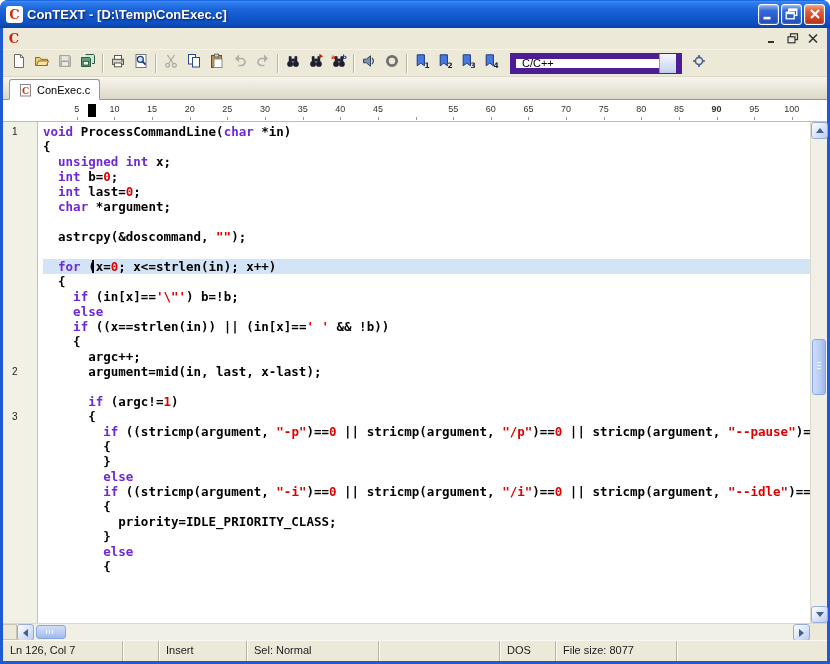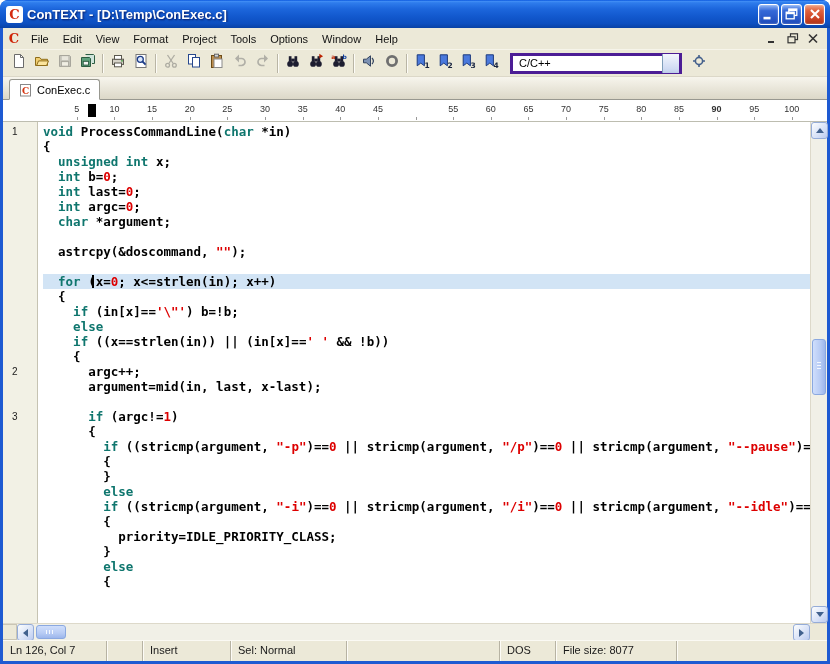--- a/index.html
+++ b/index.html
@@ -28,21 +28,21 @@
   .menu-item{padding:3px 7px;font-size:11px;color:#111;cursor:default}
   .mdi-ctrls{margin-left:auto;display:flex;gap:4px;margin-right:6px}
   .mdi-btn{width:16px;height:14px;display:flex;align-items:center;justify-content:center}
 
   
   .toolbar{height:27px;flex:none;display:flex;align-items:center;padding-left:4px;background:#ece9d8;border-bottom:1px solid #dcd8c8}
   .tb-items{display:flex;align-items:center}
   .tbtn{width:23px;height:22px;display:flex;align-items:center;justify-content:center;border:1px solid transparent;border-radius:2px}
   .tbtn.disabled{opacity:.38;filter:grayscale(.95)}
   .tsep{width:1px;height:19px;background:#b9b5a5;box-shadow:1px 0 0 #fdfcf7;margin:0 3px}
-  .combo{display:flex;align-items:center;height:21px;border:3px solid #4c1d95;background:#fff;width:172px;margin-left:8px}
+  .combo{display:flex;align-items:center;height:21px;border:6px solid #4c1d95;background:#fff;width:172px;margin-left:8px}
   .combo-text{flex:1;padding:0 6px;font-size:11px;color:#000}
   .combo-arrow{width:17px;height:19px;border-left:1px solid #7f9db9;display:flex;align-items:center;justify-content:center;
     background:linear-gradient(180deg,#f2f6fd 0%,#cfdaf3 80%,#bccbe8 100%)}
   .opt-btn{margin-left:5px}
 
   
   .tabstrip{height:23px;flex:none;position:relative;background:linear-gradient(180deg,#f7f5ed 0%,#dcd8c8 100%);
     border-bottom:1px solid #989890;display:flex;align-items:flex-end}
   .tab{margin-left:6px;height:21px;margin-bottom:-1px;background:#fff;border:1px solid #989890;border-bottom:1px solid #fff;
     border-radius:3px 3px 0 0;display:flex;align-items:center;padding:0 9px;font-size:11px;color:#000;z-index:2}
@@ -55,21 +55,21 @@
   .rtick{position:absolute;bottom:1px;width:1px;height:3px;background:#999}
   .rcur{position:absolute;top:4px;height:13px;background:#000}
   .editor-row{flex:1;display:flex;min-height:0}
   .editor{flex:1;position:relative;overflow:hidden;background:#fff}
   .gutter{position:absolute;left:0;top:0;bottom:0;width:35px;background:#f2f1e5;border-right:1px solid #c6c3b2;padding-top:2px}
   .gut-row{height:15px;line-height:15px;font-size:10px;color:#1a1a1a;padding-left:9px}
   .code{position:absolute;left:36px;top:0;right:0;bottom:0;padding:2px 0 0 4px;overflow:hidden}
   .code-line{position:relative;height:15px;white-space:pre;font:700 12.5px/15px "DejaVu Sans Mono",monospace;color:#000}
   .code-line.hl{background:#d2e4f5}
   .caret{position:absolute;top:1px;width:2px;height:13px;background:#000}
-  .tk-k{color:#0f766e}
+  .tk-k{color:#6d28d9}
   .tk-p{color:#000000}
   .tk-s{color:#dd0000}
   .tk-n{color:#dd0000}
 
   
   .vscroll{width:17px;flex:none;position:relative;background:#f1f0e7;border-left:1px solid #ddd9ca}
   .sb-btn{position:absolute;width:17px;height:17px;border:1px solid #95acd8;border-radius:3px;
     background:linear-gradient(135deg,#fdfefe 0%,#d7e1f7 60%,#bccbef 100%);display:flex;align-items:center;justify-content:center}
   .sb-btn.top{top:0;left:0}
   .sb-btn.bottom{bottom:0;left:0}
@@ -126,31 +126,20 @@
             <path d="M2 1l8 8M10 1l-8 8" stroke="#fff" stroke-width="2.1"></path>
           </svg>
         </span>
     </span>
   </div>
 
   <div class="content">
 
     <div class="menubar">
       <span class="mdi-ico">C</span>
-      <div class="menu-items">
-          <div class="menu-item">File</div>
-          <div class="menu-item">Edit</div>
-          <div class="menu-item">View</div>
-          <div class="menu-item">Format</div>
-          <div class="menu-item">Project</div>
-          <div class="menu-item">Tools</div>
-          <div class="menu-item">Options</div>
-          <div class="menu-item">Window</div>
-          <div class="menu-item">Help</div>
-        </div>
       <div class="mdi-ctrls">
         <span class="mdi-btn">
             <svg width="12" height="11" viewBox="0 0 12 11">
               <rect x="1" y="8" width="6" height="2" fill="#333"></rect>
             </svg>
           </span>
         <span class="mdi-btn">
             <svg width="12" height="11" viewBox="0 0 12 11">
               <rect x="3.5" y="0.8" width="7" height="5.8" fill="none" stroke="#333" stroke-width="1.2"></rect>
               <rect x="1" y="3.8" width="7" height="6" fill="#ece9d8" stroke="#333" stroke-width="1.2"></rect>
@@ -416,21 +405,20 @@
               <div class="gut-row"></div>
               <div class="gut-row"></div>
               <div class="gut-row"></div>
             </div>
           <div class="code">
               <div class="code-line"><span class="tk-k">void</span><span class="tk-p"> ProcessCommandLine(</span><span class="tk-k">char</span><span class="tk-p"> *in)</span></div>
               <div class="code-line"><span class="tk-p">{</span></div>
               <div class="code-line"><span class="tk-p">  </span><span class="tk-k">unsigned</span><span class="tk-p"> </span><span class="tk-k">int</span><span class="tk-p"> x;</span></div>
               <div class="code-line"><span class="tk-p">  </span><span class="tk-k">int</span><span class="tk-p"> b=</span><span class="tk-n">0</span><span class="tk-p">;</span></div>
               <div class="code-line"><span class="tk-p">  </span><span class="tk-k">int</span><span class="tk-p"> last=</span><span class="tk-n">0</span><span class="tk-p">;</span></div>
-              <div class="code-line"><span class="tk-p">  </span><span class="tk-k">int</span><span class="tk-p"> argc=</span><span class="tk-n">0</span><span class="tk-p">;</span></div>
               <div class="code-line"><span class="tk-p">  </span><span class="tk-k">char</span><span class="tk-p"> *argument;</span></div>
               <div class="code-line"></div>
               <div class="code-line"><span class="tk-p">  astrcpy(&amp;doscommand, </span><span class="tk-s">""</span><span class="tk-p">);</span></div>
               <div class="code-line"></div>
               <div class="code-line hl"><span class="tk-p">  </span><span class="tk-k">for</span><span class="tk-p"> (x=</span><span class="tk-n">0</span><span class="tk-p">; x&lt;=strlen(in); x++)</span><span class="caret" style="left: 49.1556px;"></span></div>
               <div class="code-line"><span class="tk-p">  {</span></div>
               <div class="code-line"><span class="tk-p">    </span><span class="tk-k">if</span><span class="tk-p"> (in[x]==</span><span class="tk-s">'\"'</span><span class="tk-p">) b=!b;</span></div>
               <div class="code-line"><span class="tk-p">    </span><span class="tk-k">else</span></div>
               <div class="code-line"><span class="tk-p">    </span><span class="tk-k">if</span><span class="tk-p"> ((x==strlen(in)) || (in[x]==</span><span class="tk-s">' '</span><span class="tk-p"> &amp;&amp; !b))</span></div>
               <div class="code-line"><span class="tk-p">    {</span></div>
@@ -470,24 +458,24 @@
           <div class="hthumb"></div>
         </div>
         <div class="sbh-btn">
             <span class="arr right"></span>
           </div>
         <div class="scroll-corner"></div>
       </div>
     </div>
 
     <div class="statusbar">
-      <div class="sp" style="width:104px">Ln 126, Col 7</div>
+      <div class="sp" style="width:120px">Ln 126, Col 7</div>
       <div class="sp" style="width:36px"></div>
       <div class="sp" style="width:88px">Insert</div>
-      <div class="sp" style="width:116px">Sel: Normal</div>
+      <div class="sp" style="width:132px">Sel: Normal</div>
       <div class="sp" style="flex:1"></div>
       <div class="sp" style="width:56px">DOS</div>
       <div class="sp" style="width:121px">File size: 8077</div>
       <div class="sp last" style="width:150px"></div>
     </div>
 
   </div>
 </div>
 
 </body></html>

